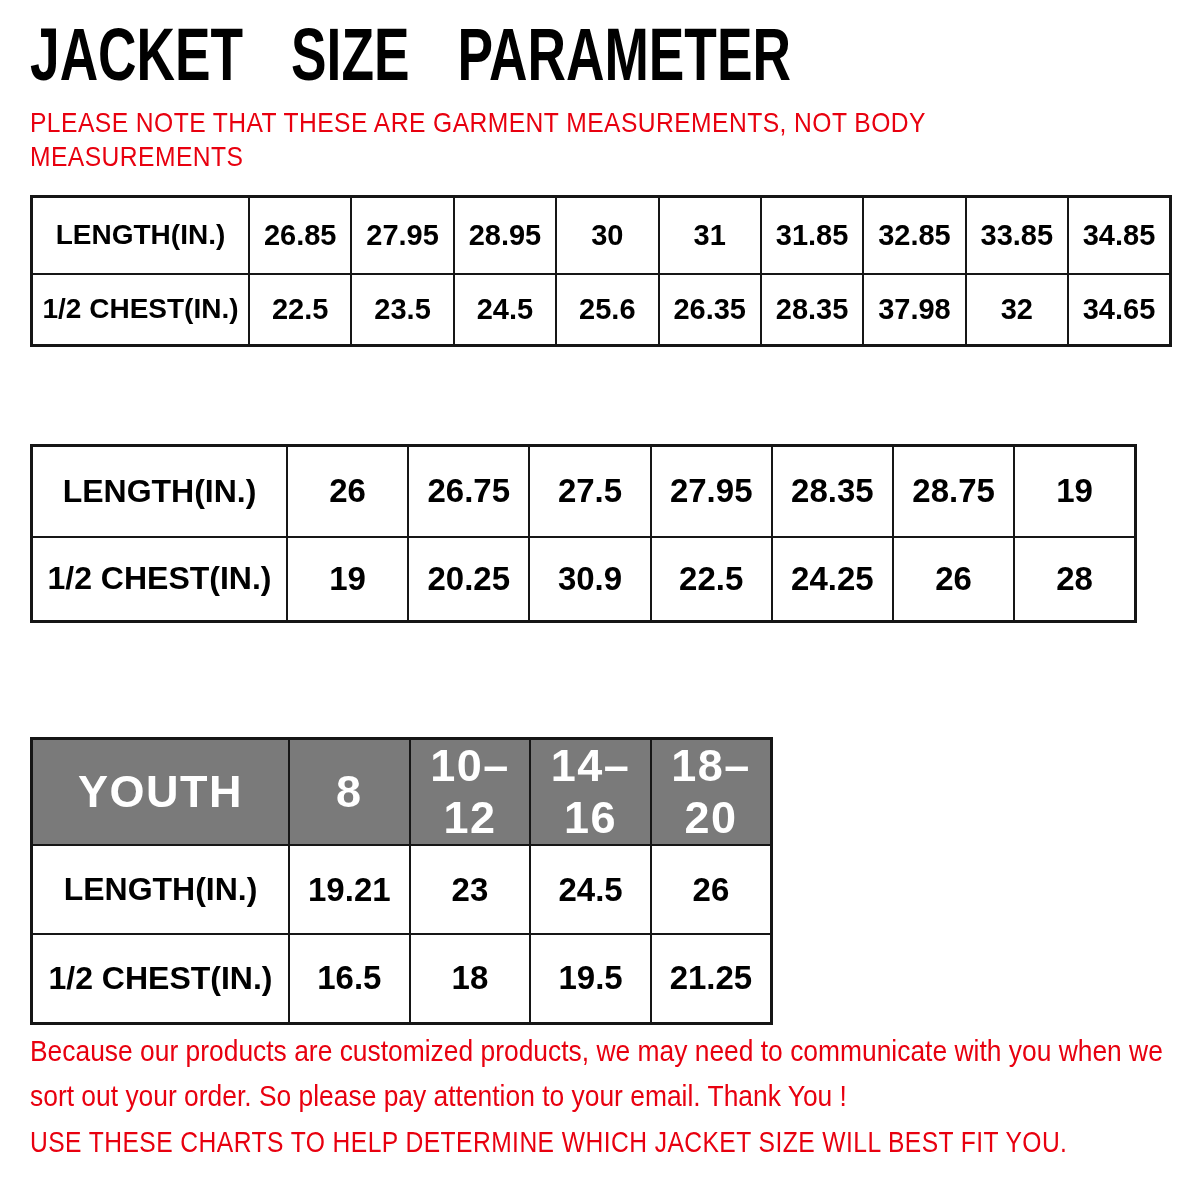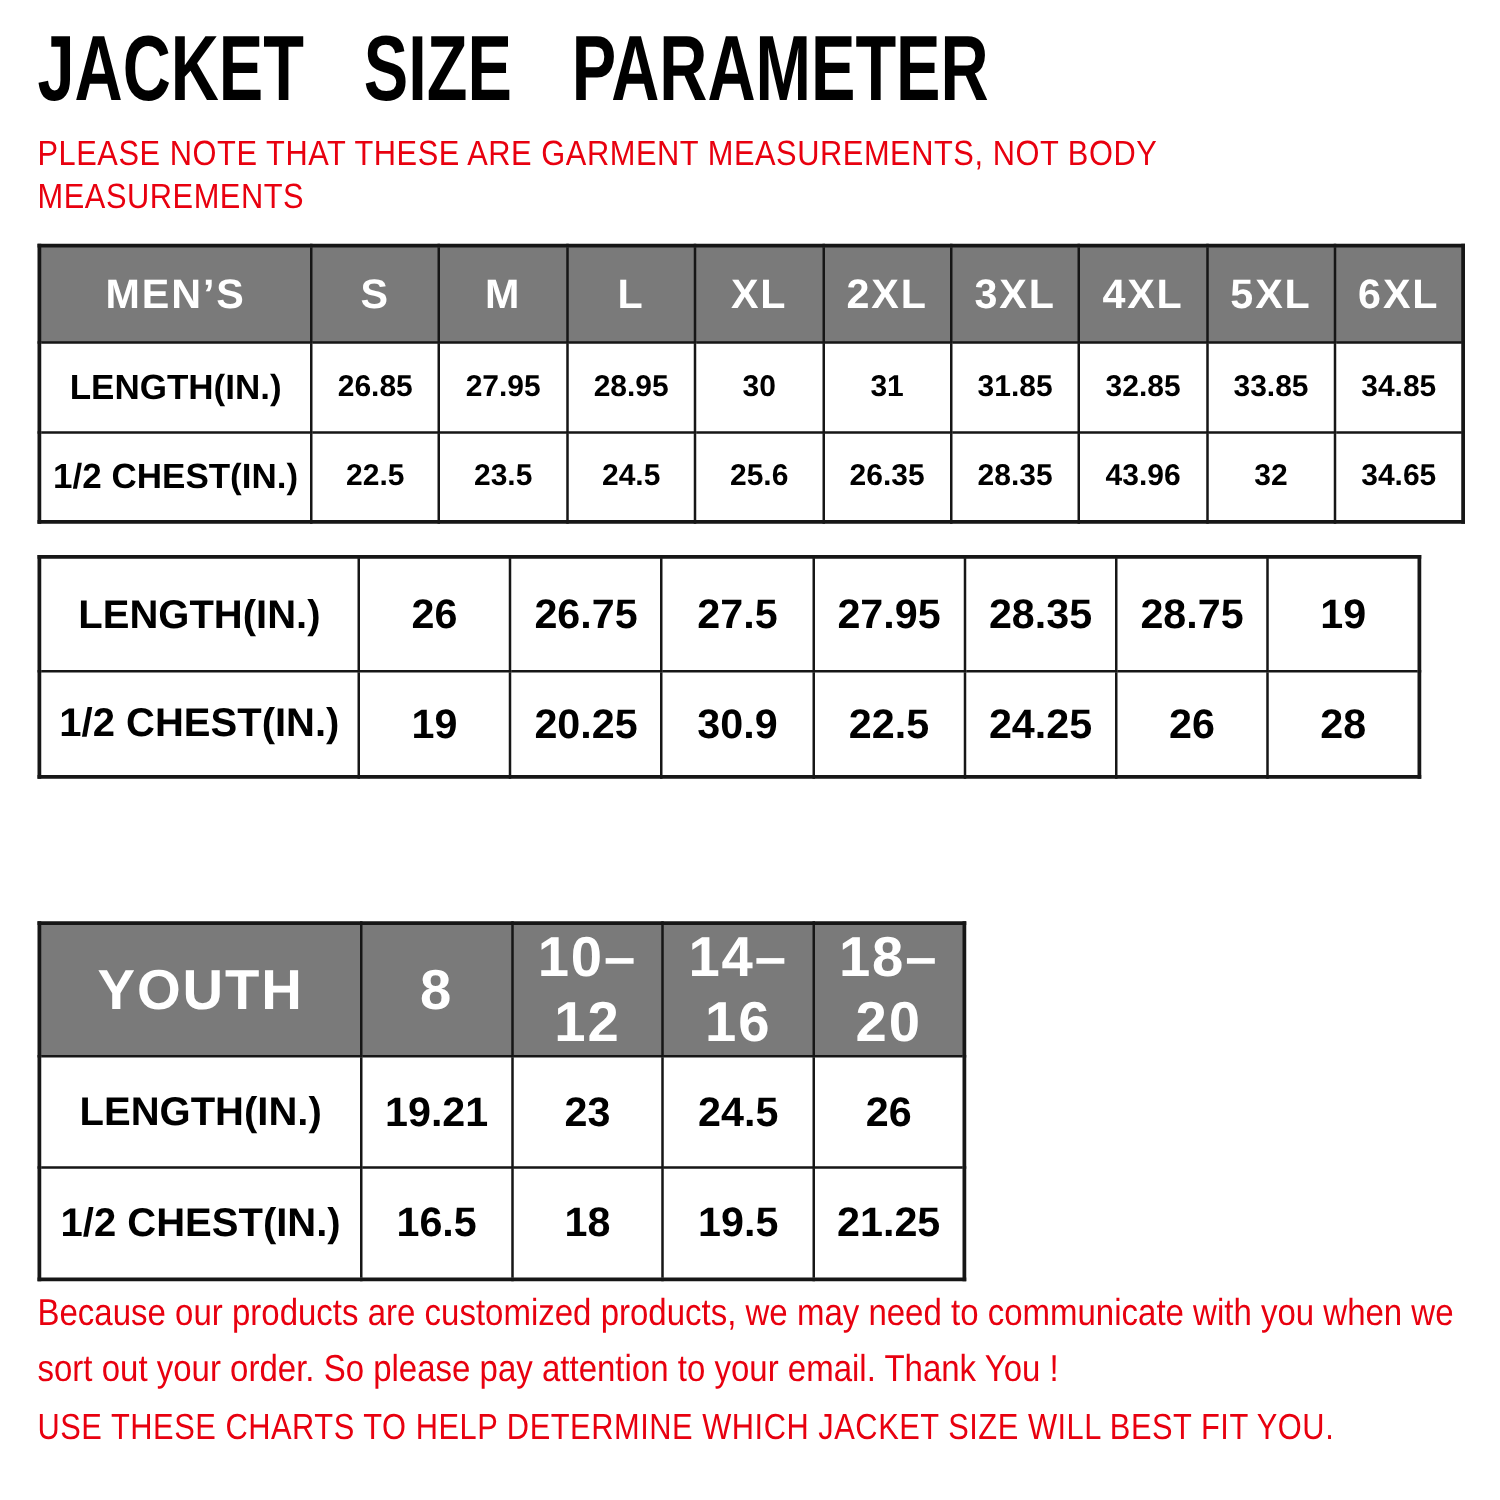--- a/index.html
+++ b/index.html
@@ -74,21 +74,21 @@
   table.sz td.val {
     font-weight: 600;
   }
 
   .tbl-mens { left: 30px; top: 195px; width: 1142px; }
   .tbl-mens tr { height: 72px; }
   .tbl-mens tr:first-child { height: 77px; }
   .tbl-mens td:first-child { width: 215px; }
   .tbl-mens td.hd  { font-size: 33px; }
   .tbl-mens td.lbl { font-size: 28px; }
-  .tbl-mens td.val { font-size: 24px; }
+  .tbl-mens td.val { font-size: 29px; }
 
   .tbl-womens { left: 30px; top: 444px; width: 1107px; }
   .tbl-womens tr { height: 85px; }
   .tbl-womens tr:first-child { height: 91px; }
   .tbl-womens td:first-child { width: 253px; }
   .tbl-womens td.hd  { font-size: 38px; }
   .tbl-womens td.lbl { font-size: 32px; }
   .tbl-womens td.val { font-size: 33px; }
 
   .tbl-youth { left: 30px; top: 737px; width: 743px; }
@@ -127,53 +127,41 @@
 <body>
 
 <div class="canvas">
 
   <h1 class="title">JACKET SIZE PARAMETER</h1>
 
   <div class="note">PLEASE NOTE THAT THESE ARE GARMENT MEASUREMENTS, NOT BODY MEASUREMENTS</div>
 
   <table class="sz tbl-mens">
       <tbody>
-        <tr>
-          <td class="hd">MEN’S</td>
-          <td class="hd">S</td>
-          <td class="hd">M</td>
-          <td class="hd">L</td>
-          <td class="hd">XL</td>
-          <td class="hd">2XL</td>
-          <td class="hd">3XL</td>
-          <td class="hd">4XL</td>
-          <td class="hd">5XL</td>
-          <td class="hd">6XL</td>
-        </tr>
         <tr>
           <td class="lbl">LENGTH(IN.)</td>
           <td class="val">26.85</td>
           <td class="val">27.95</td>
           <td class="val">28.95</td>
           <td class="val">30</td>
           <td class="val">31</td>
           <td class="val">31.85</td>
           <td class="val">32.85</td>
           <td class="val">33.85</td>
           <td class="val">34.85</td>
         </tr>
         <tr>
           <td class="lbl">1/2 CHEST(IN.)</td>
           <td class="val">22.5</td>
           <td class="val">23.5</td>
           <td class="val">24.5</td>
           <td class="val">25.6</td>
           <td class="val">26.35</td>
           <td class="val">28.35</td>
-          <td class="val">43.96</td>
+          <td class="val">37.98</td>
           <td class="val">32</td>
           <td class="val">34.65</td>
         </tr>
       </tbody>
     </table>
 
   <table class="sz tbl-womens">
       <tbody>
         <tr>
           <td class="lbl">LENGTH(IN.)</td>

